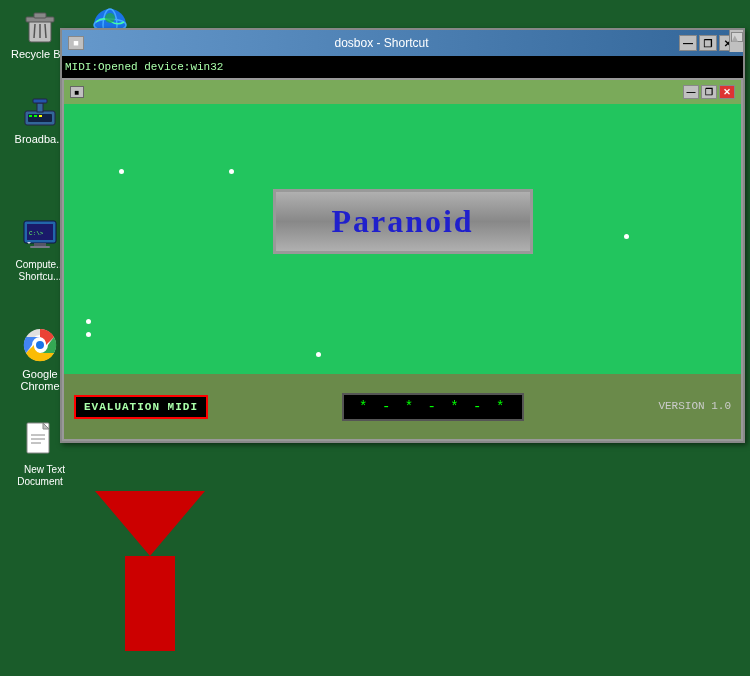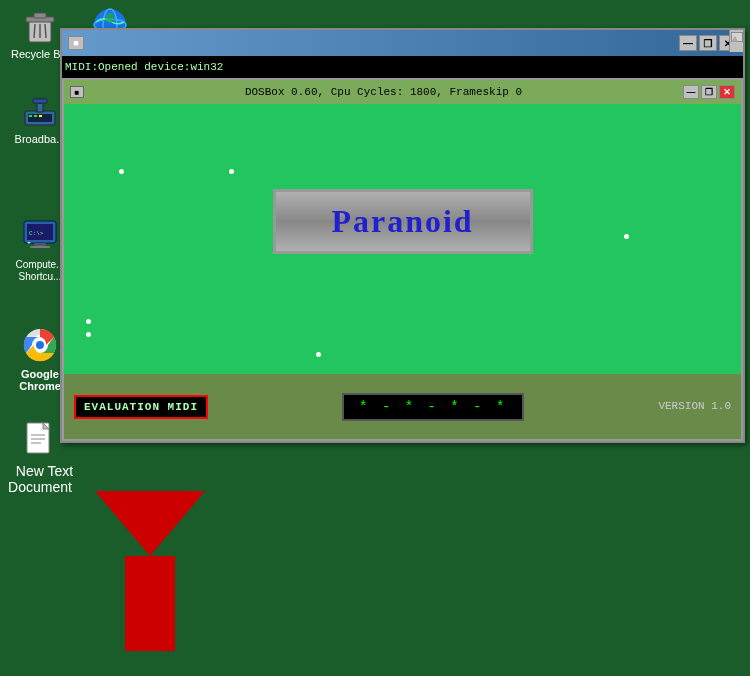--- a/index.html
+++ b/index.html
@@ -265,21 +265,21 @@
       <rect x="6" y="8" width="26" height="16" fill="#1a1a6a"></rect>
       <rect x="13" y="27" width="12" height="3" fill="#556"></rect>
       <rect x="9" y="30" width="20" height="2" rx="1" fill="#778"></rect>
       <text x="8" y="19" fill="#66ff66" font-size="6" font-family="Courier New">C:\&gt;</text>
       <polygon points="6,26 10,26 8,28" fill="white" opacity="0.8"></polygon>
     </svg>
   </div>
   <span style="font-size:10px;">Compute...<br>Shortcu...</span>
 </div>
 
-<div class="desktop-icon" style="position:absolute;top:325px;left:5px;font-weight:bold;">
+<div class="desktop-icon" style="position:absolute;top:325px;left:5px;">
   <div class="icon-img">
     <svg width="38" height="38" viewBox="0 0 38 38">
       <circle cx="19" cy="19" r="16" fill="#e0e0e0"></circle>
       <circle cx="19" cy="19" r="10" fill="white"></circle>
 
       <path d="M19 3 A16 16 0 0 1 33 11 L25 19 A8 8 0 0 0 19 11 Z" fill="#ea4335"></path>
       <path d="M33 11 A16 16 0 0 1 33 27 L19 27 A8 8 0 0 0 27 19 Z" fill="#34a853"></path>
       <path d="M33 27 A16 16 0 0 1 5 27 L13 19 A8 8 0 0 0 19 27 Z" fill="#fbbc05"></path>
       <path d="M5 27 A16 16 0 0 1 5 11 L19 11 A8 8 0 0 0 11 19 Z" fill="#4285f4"></path>
       <circle cx="19" cy="19" r="6" fill="white"></circle>
@@ -292,47 +292,47 @@
 <div class="desktop-icon" style="position:absolute;top:420px;left:5px;">
   <div class="icon-img">
     <svg width="38" height="38" viewBox="0 0 38 38">
       <rect x="6" y="2" width="22" height="30" rx="1" fill="white" stroke="#888" stroke-width="1"></rect>
       <path d="M22 2 L28 8 L22 8 Z" fill="#c0c0c0" stroke="#888" stroke-width="1"></path>
       <line x1="10" y1="14" x2="24" y2="14" stroke="#888" stroke-width="1"></line>
       <line x1="10" y1="18" x2="24" y2="18" stroke="#888" stroke-width="1"></line>
       <line x1="10" y1="22" x2="20" y2="22" stroke="#888" stroke-width="1"></line>
     </svg>
   </div>
-  <span style="font-size:14px;margin-left:9px;">New Text<br>Document</span>
+  <span style="font-size:10px;margin-left:9px;">New Text<br>Document</span>
 </div>
 
 <div class="dosbox-outer">
 
   <div class="dosbox-outer-titlebar">
     <div style="width:16px;height:14px;background:#c0c0c0;border:1px solid #888;display:flex;align-items:center;justify-content:center;font-size:9px;">■</div>
+    <span class="title-text">dosbox - Shortcut</span>
     <div class="window-controls">
       <div class="win-btn">—</div>
       <div class="win-btn">❐</div>
       <div class="win-btn" style="background:#c0c0c0;">✕</div>
     </div>
   </div>
 
   <div class="dosbox-outer-content">
     <span style="color:#aaffaa;font-size:11px;font-family:'Courier New',monospace;">MIDI:Opened device:win32</span>
 
     <div style="position:absolute;right:0;top:0;width:14px;height:22px;background:#c0c0c0;border-left:1px solid #888;">
       <div style="width:12px;height:10px;background:#d4d4d4;border:1px solid #888;margin:2px auto;">▲</div>
     </div>
   </div>
 
   <div class="dosbox-inner">
 
     <div class="dosbox-inner-titlebar">
       <div style="width:14px;height:12px;background:#c0c0c0;border:1px solid #666;display:flex;align-items:center;justify-content:center;font-size:8px;">■</div>
-      <span class="title-text" style="font-size:11px;font-family:'Courier New',monospace;flex:1;text-align:center;">DOSBox 0.60, Cpu Cycles:   1800, Frameskip  0</span>
       <div class="window-controls">
         <div class="win-btn" style="width:16px;height:14px;font-size:9px;">—</div>
         <div class="win-btn" style="width:16px;height:14px;font-size:9px;">❐</div>
         <div class="win-btn" style="width:16px;height:14px;background:#dd3333;color:white;font-size:9px;">✕</div>
       </div>
     </div>
 
     <div class="game-area">
 
       <div class="dot" style="top:65px;left:55px;"></div>

